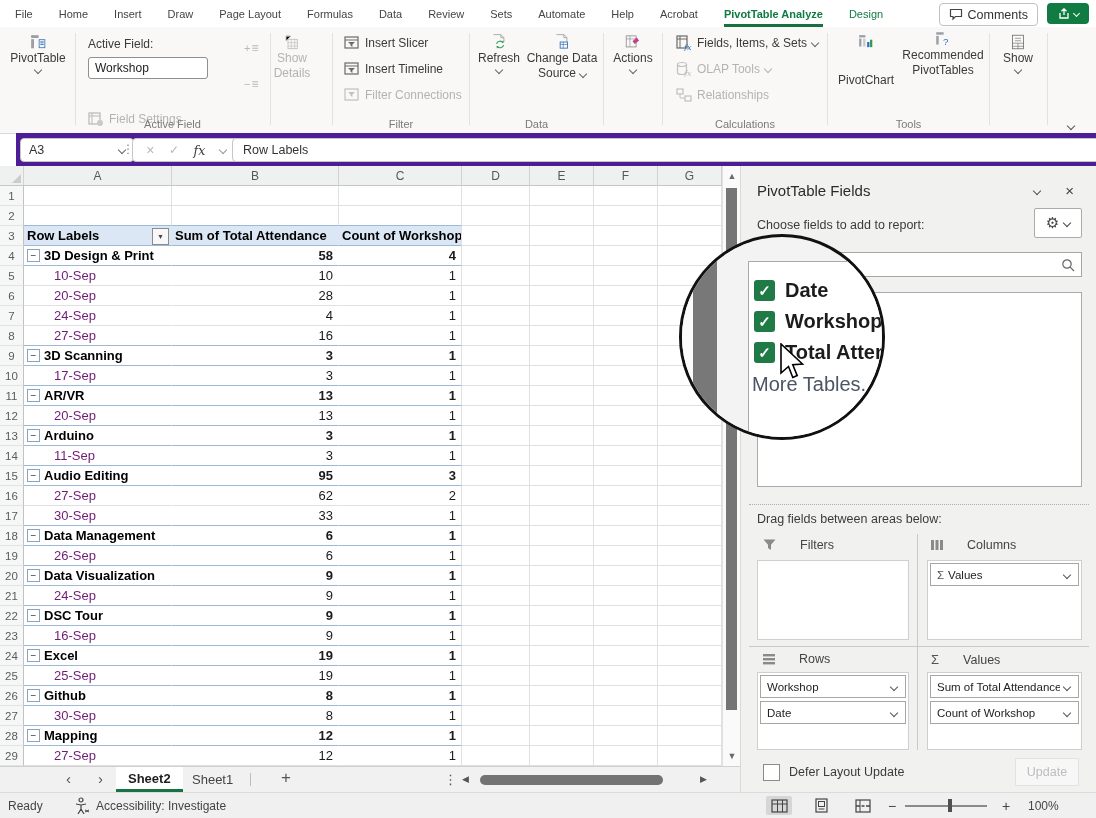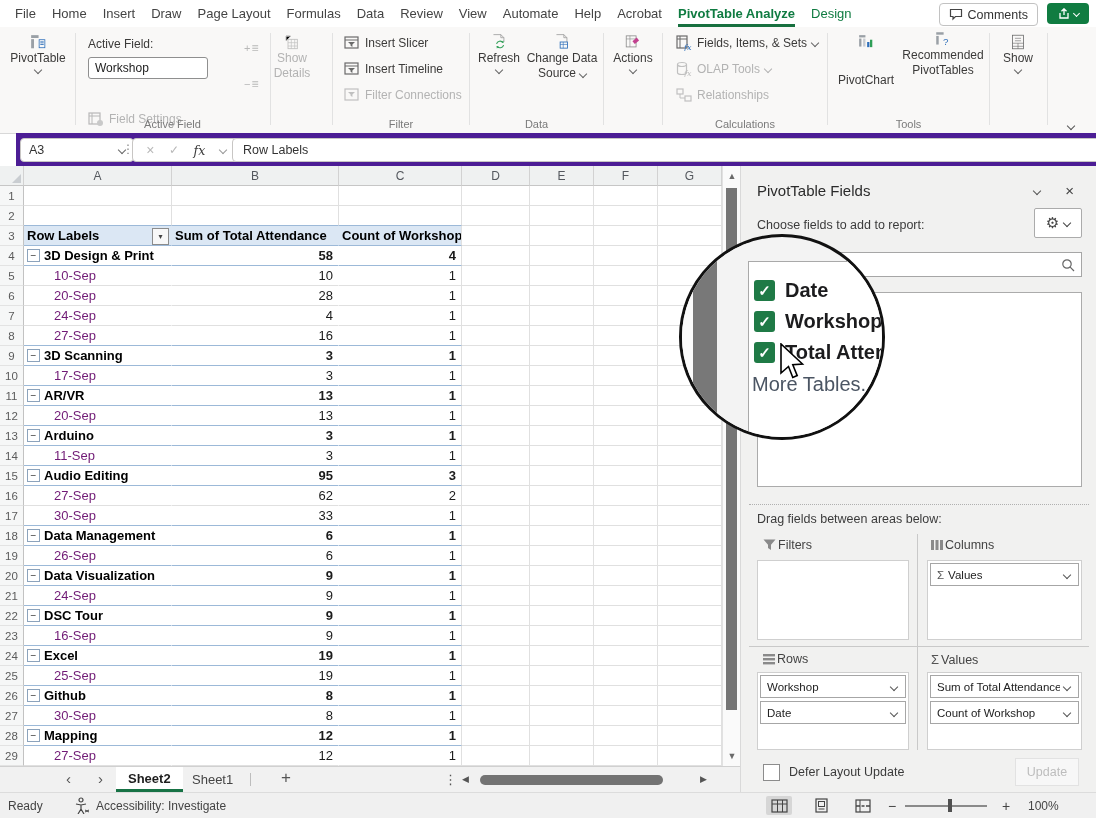--- a/index.html
+++ b/index.html
@@ -1,21 +1,21 @@
 <!DOCTYPE html>
 <html><head>
 <meta charset="utf-8">
 <style>
   html,body{margin:0;padding:0;background:#e8e8e8;}
   #app{position:relative;width:1096px;height:818px;background:#fff;font-family:"Liberation Sans",sans-serif;overflow:hidden;color:#3b3a39;}
   .abs{position:absolute;}
   .chev{display:inline-block;width:5px;height:5px;border-right:1.4px solid currentColor;border-bottom:1.4px solid currentColor;transform:rotate(45deg);}
   
   #menubar{position:absolute;left:0;top:0;width:1096px;height:27px;background:#fff;display:flex;align-items:center;}
-  #menu-tabs{display:flex;align-items:center;gap:16px;padding-left:15px;font-size:13px;color:#444;height:100%;}
+  #menu-tabs{display:flex;align-items:center;gap:26px;padding-left:15px;font-size:11px;color:#444;height:100%;}
   .mtab{position:relative;cursor:default;white-space:nowrap;height:100%;display:flex;align-items:center;}
   .mtab.active{color:#0f7b41;font-weight:bold;}
   .mtab.active::after{content:"";position:absolute;left:0;right:0;bottom:0;height:3px;background:#17703f;}
   .mtab.accent{color:#0f7b41;}
   #comments-btn{position:absolute;right:58px;top:3px;height:21px;border:1px solid #c2c2c2;border-radius:4px;display:flex;align-items:center;gap:5px;padding:0 9px;font-size:12.5px;color:#333;background:#fff;}
   #share-btn{position:absolute;right:7px;top:3px;width:42px;height:21px;background:#107c41;border-radius:4px;display:flex;align-items:center;justify-content:center;gap:4px;color:#fff;}
   
   #ribbon{position:absolute;left:0;top:27px;width:1096px;height:106px;background:#f9f8f7;border-bottom:1px solid #d8d8d8;}
   .rsep{position:absolute;top:6px;height:92px;width:1px;background:#e2e2e2;}
   .glabel{position:absolute;bottom:3px;left:0;right:0;text-align:center;font-size:11px;color:#7a7a7a;white-space:nowrap;}
@@ -54,21 +54,21 @@
   #panel{position:absolute;left:740px;top:166px;width:356px;height:626px;background:#f1f1f0;border-left:1px solid #d9d9d9;box-sizing:border-box;font-size:12.5px;color:#3b3b3b;}
   #panel-title{position:absolute;left:16px;top:16px;font-size:15px;color:#2b2b2b;}
   #panel-chevron{position:absolute;right:56px;top:22px;color:#555;}
   #panel-close{position:absolute;right:22px;top:16px;font-size:15px;color:#444;}
   #panel-subtitle{position:absolute;left:16px;top:52px;}
   #gear-btn{position:absolute;right:14px;top:42px;width:46px;height:28px;background:#fff;border:1px solid #ababab;border-radius:2px;display:flex;align-items:center;justify-content:center;gap:5px;color:#444;}
   #search-box{position:absolute;left:16px;top:86px;width:325px;height:25px;background:#fff;border:1px solid #a6a6a6;box-sizing:border-box;}
   #field-list{position:absolute;left:16px;top:126px;width:325px;height:195px;background:#fff;border:1px solid #ababab;box-sizing:border-box;}
   #panel-dotsep{position:absolute;left:8px;top:338px;width:340px;border-top:1px dotted #b0b0b0;}
   #drag-hint{position:absolute;left:16px;top:346px;}
-  .qlabel{position:absolute;display:flex;align-items:center;gap:2px;color:#444;}
+  .qlabel{position:absolute;display:flex;align-items:center;gap:24px;color:#444;}
   .qbox{position:absolute;background:#fff;border:1px solid #cfcfcf;box-sizing:border-box;padding:2px;}
   .chip{height:21px;border:1px solid #a6a6a6;background:#fff;display:flex;align-items:center;padding:0 6px;margin-bottom:3px;font-size:11.5px;color:#222;gap:4px;}
   .chip .lab{flex:1;overflow:hidden;white-space:nowrap;}
   .chip .chev{color:#555;margin-right:2px;}
   #vdiv{position:absolute;left:176px;top:368px;width:1px;height:216px;background:#c9c9c9;}
   #hdiv{position:absolute;left:8px;top:480px;width:340px;height:1px;background:#c9c9c9;}
   #defer-check{position:absolute;left:22px;top:598px;width:15px;height:15px;border:1px solid #8c8c8c;background:#fff;}
   #defer-label{position:absolute;left:48px;top:599px;}
   #update-btn{position:absolute;right:17px;top:592px;width:62px;height:26px;background:#f7f7f7;border:1px solid #e2e2e2;color:#bdbdbd;display:flex;align-items:center;justify-content:center;font-size:12.5px;}
   
@@ -107,21 +107,21 @@
   <div id="menubar">
     <div id="menu-tabs">
         <div class="mtab">File</div>
         <div class="mtab">Home</div>
         <div class="mtab">Insert</div>
         <div class="mtab">Draw</div>
         <div class="mtab">Page Layout</div>
         <div class="mtab">Formulas</div>
         <div class="mtab">Data</div>
         <div class="mtab">Review</div>
-        <div class="mtab">View</div>
+        <div class="mtab">Sets</div>
         <div class="mtab">Automate</div>
         <div class="mtab">Help</div>
         <div class="mtab">Acrobat</div>
         <div class="mtab active">PivotTable Analyze</div>
         <div class="mtab accent">Design</div>
       </div>
     <div id="comments-btn">
       <svg class="abs-none" width="14" height="13" viewBox="0 0 14 13">
           <path d="M1.5 1.5h11v7h-6l-2.5 2.5v-2.5h-2.5z" fill="none" stroke="#444" stroke-width="1.2"></path>
         </svg>

